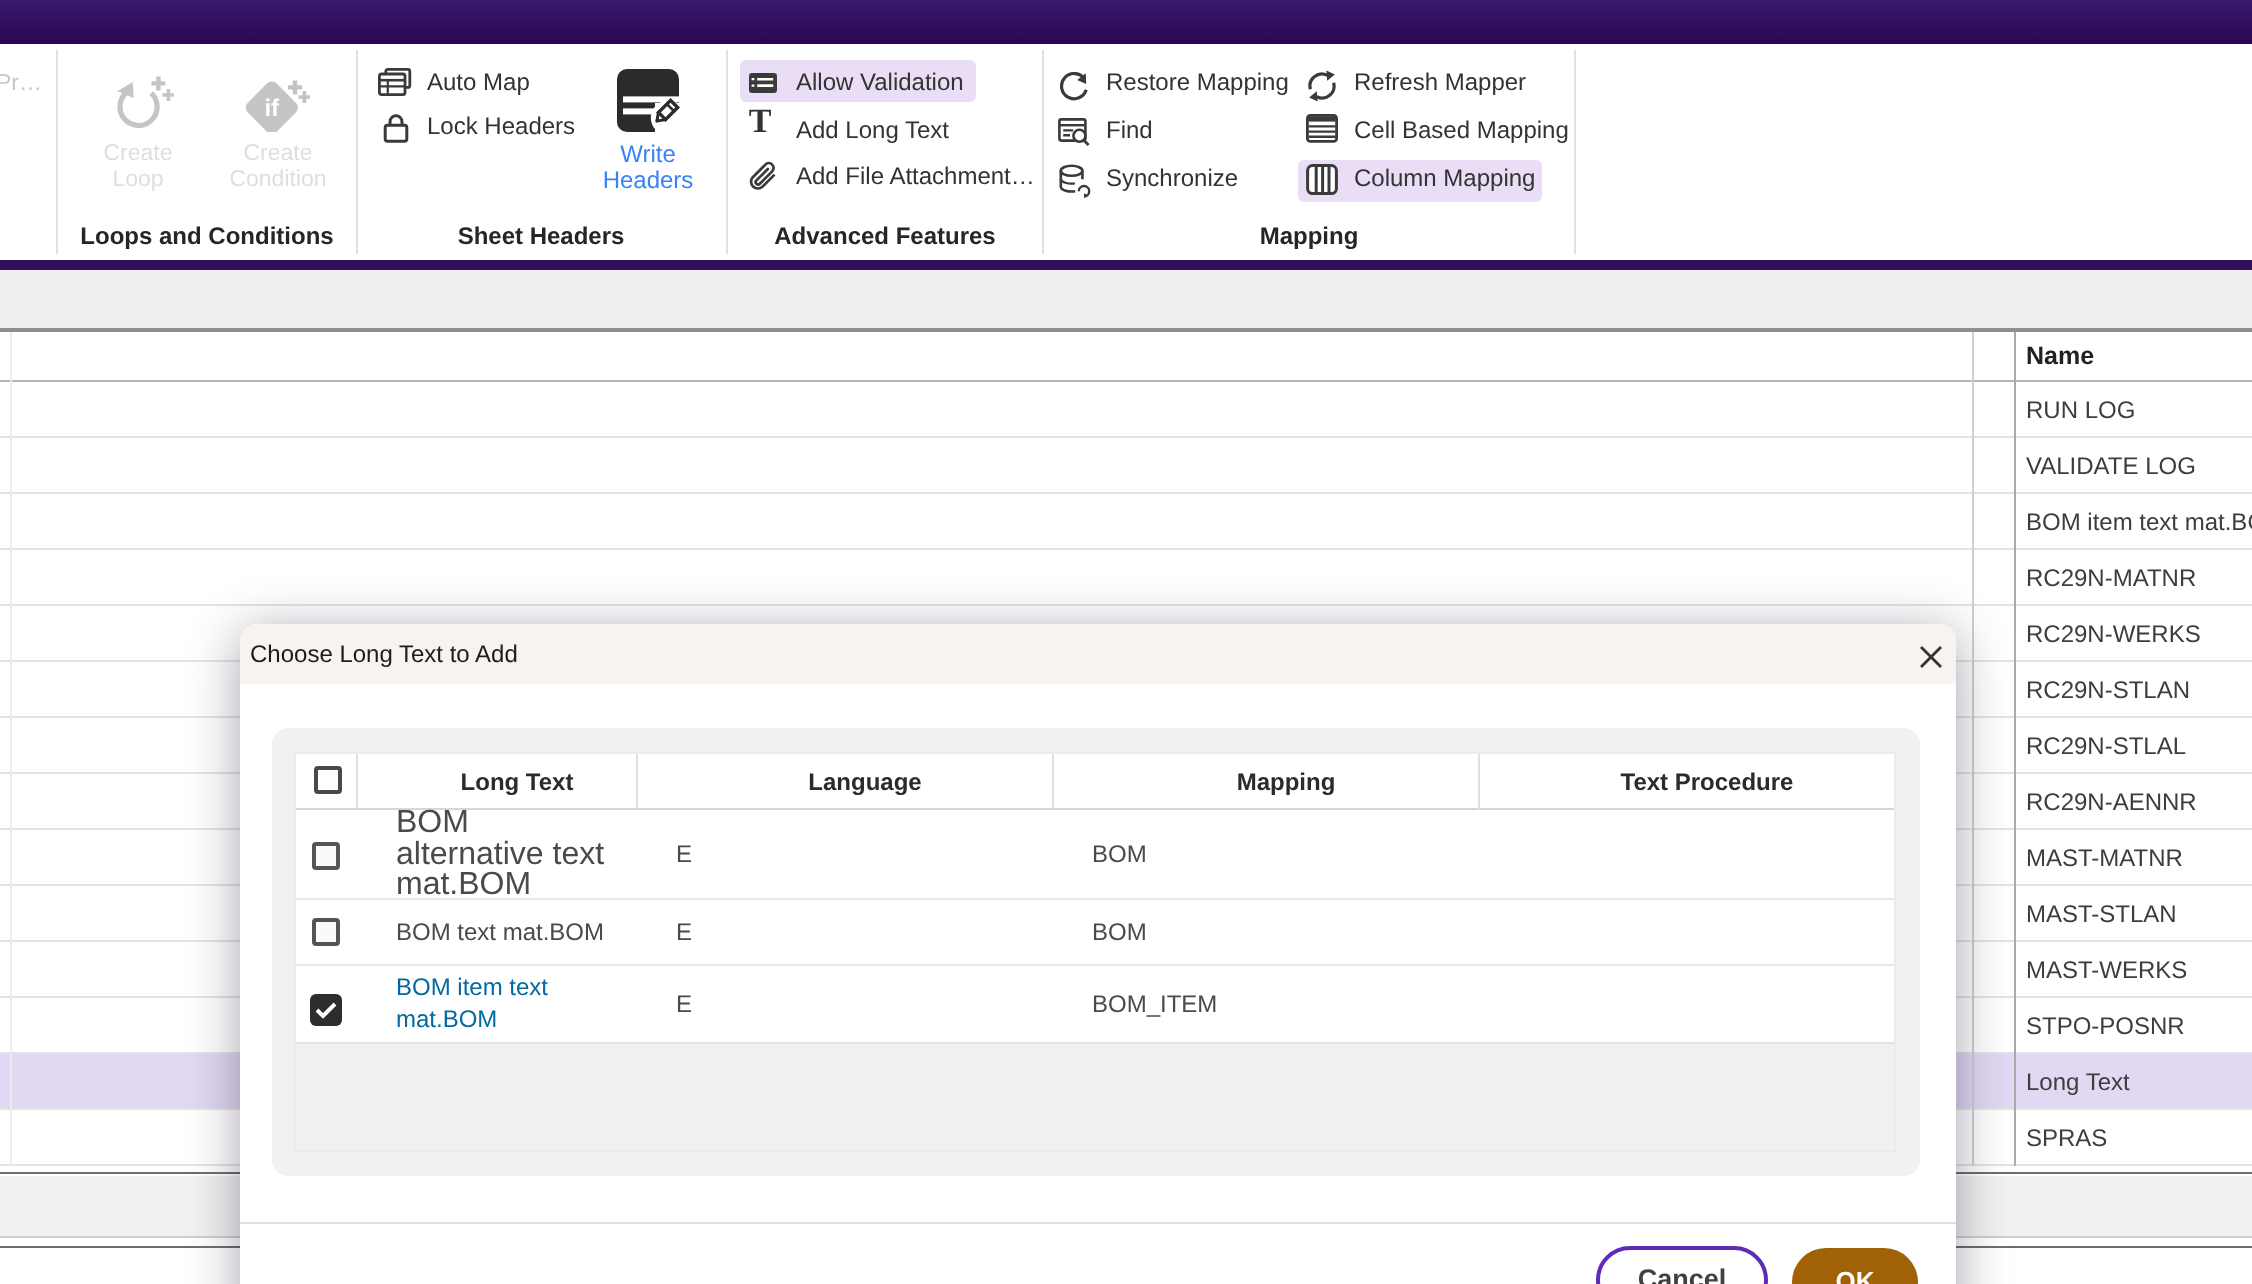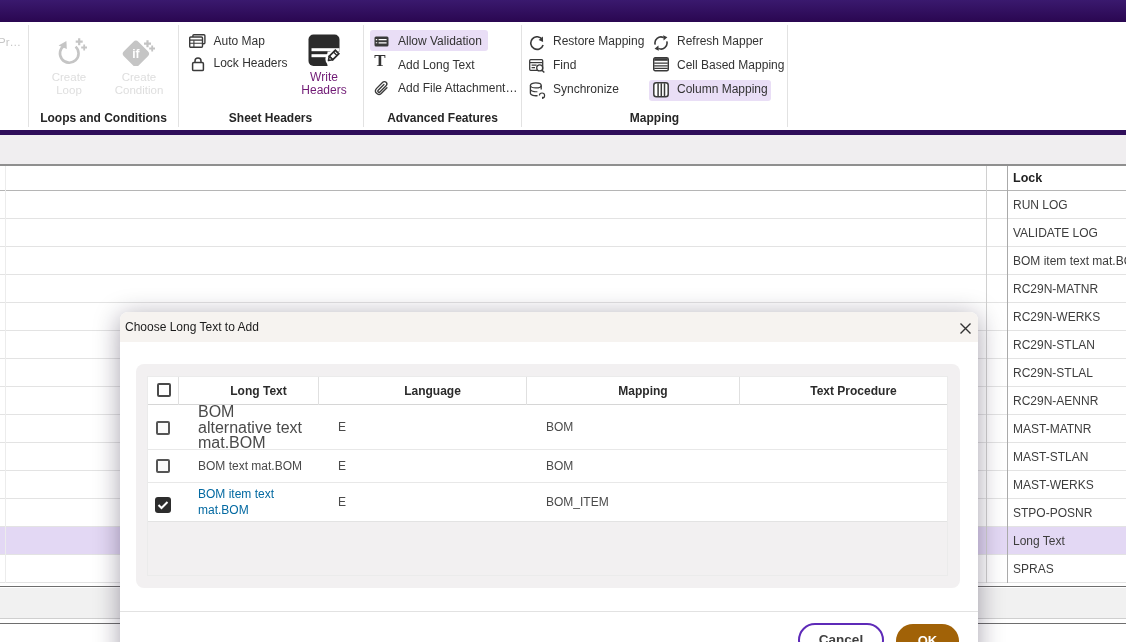--- a/index.html
+++ b/index.html
@@ -66,21 +66,21 @@
       <rect x="3.5" y="14.2" width="28" height="3" fill="#fff"></rect>
       <rect x="3.5" y="20.2" width="24" height="3" fill="#fff"></rect>
       <rect x="19.5" y="17.5" width="12.5" height="15" fill="#fff"></rect>
       <circle cx="26" cy="25" r="8.6" fill="#fff"></circle>
       <g transform="translate(29.2,17.8) rotate(45)">
         <rect x="-2.5" y="0.2" width="5" height="8.6" fill="#fff" stroke="#2b2b2b" stroke-width="1.7"></rect>
         <path d="M-2.5 2.8 h5" stroke="#2b2b2b" stroke-width="1.3"></path>
         <polygon points="-2.5,8.8 2.5,8.8 0,12.4" fill="#fff" stroke="#2b2b2b" stroke-width="1.5" stroke-linejoin="round"></polygon>
       </g>
     </svg>
-    <div class="abs" style="left:294px;top:49px;width:60px;text-align:center;font-size:12px;color:#701a75;line-height:13px;">Write<br>Headers</div>
+    <div class="abs" style="left:294px;top:49px;width:60px;text-align:center;font-size:12px;color:#3b82f6;line-height:13px;">Write<br>Headers</div>
     <div class="glabel" style="left:270.5px;top:95.5px;">Sheet Headers</div>
 
     <div class="abs" style="left:370px;top:8px;width:118px;height:21px;background:#e9def6;border-radius:3px;"></div>
     <svg class="abs" style="left:373.5px;top:13.5px;" width="15" height="11" viewBox="0 0 15 11">
       <rect x="0.5" y="0.5" width="14" height="10" rx="1.5" fill="#3a3a3a"></rect>
       <path d="M4.6 3.6 h8 M4.6 6.8 h8" stroke="#fff" stroke-width="1.3"></path>
       <path d="M1.8 3.6 h1.4 M1.8 6.8 h1.4" stroke="#fff" stroke-width="1.1"></path>
     </svg>
     <div class="rtxt" style="left:398px;top:18.5px;">Allow Validation</div>
     <div class="abs" style="left:373px;top:29.5px;width:14px;height:17px;font-family:'Liberation Serif',serif;font-weight:bold;font-size:17px;color:#333;text-align:center;line-height:17px;">T</div>
@@ -134,21 +134,21 @@
     <div class="glabel" style="left:654.5px;top:95.5px;">Mapping</div>
   </div>
 
   <div class="abs" style="left:0;top:130px;width:1126px;height:5px;background:#2f0e5a;"></div>
 
   <div class="abs" style="left:0;top:135px;width:1126px;height:31px;background:#f0eef0;border-bottom:2px solid #8f8f8f;"></div>
 
   <div class="abs" style="left:0;top:166px;width:1126px;height:417px;background:#fff;">
 
     <div class="abs" style="left:0;top:0;width:1126px;height:25px;border-bottom:1px solid #b5b5b5;">
-      <div style="position:absolute;left:1013px;top:50%;transform:translateY(-50%);font-size:12.5px;font-weight:bold;color:#222;">Lock</div>
+      <div style="position:absolute;left:1013px;top:50%;transform:translateY(-50%);font-size:12.5px;font-weight:bold;color:#222;">Name</div>
     </div>
 
     <div id="rows" class="abs" style="left:0;top:25px;width:1126px;">
       <div class="row">
           <div class="rowtxt">RUN LOG</div>
         </div>
       <div class="row">
           <div class="rowtxt">VALIDATE LOG</div>
         </div>
       <div class="row">

